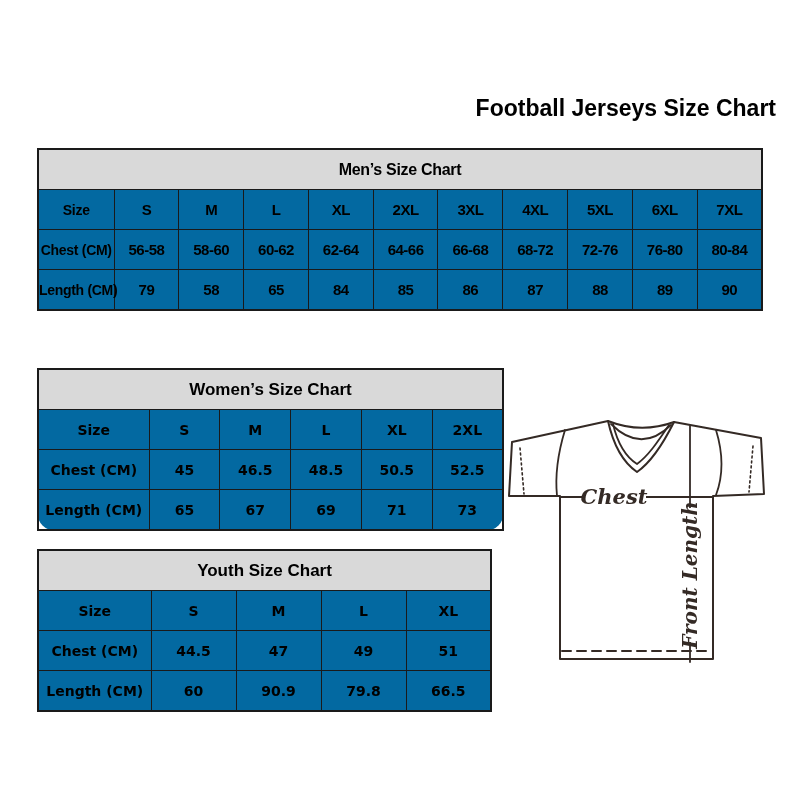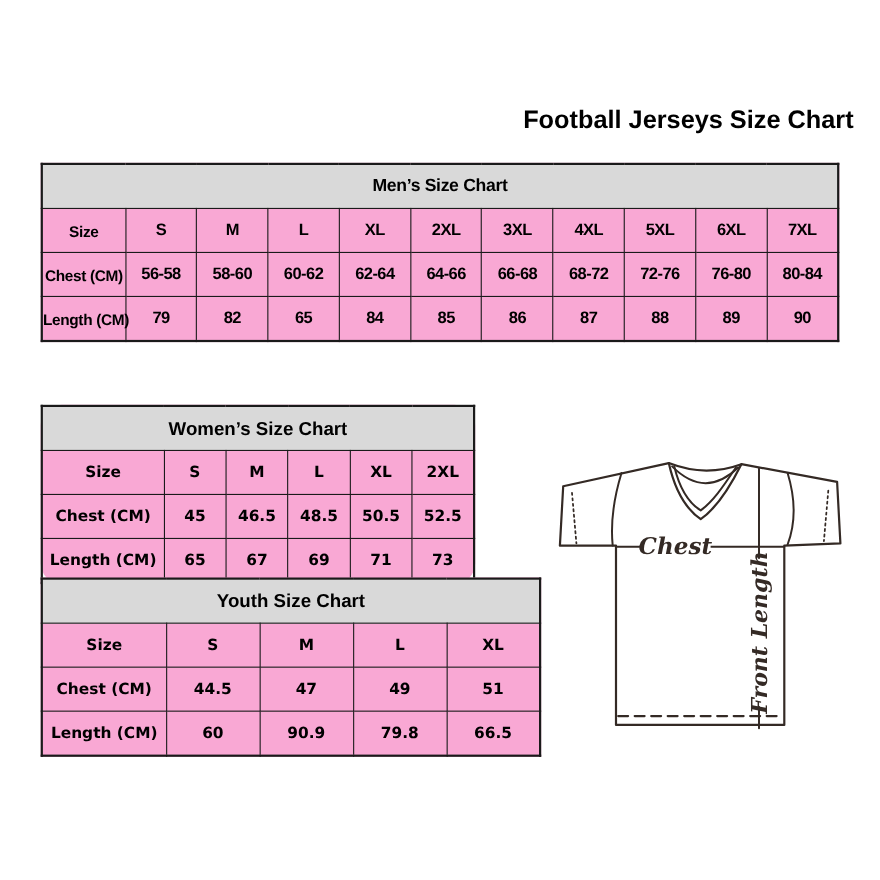--- a/index.html
+++ b/index.html
@@ -6,37 +6,37 @@
   body{
     width:800px;height:800px;position:relative;background:#ffffff;
     font-family:"Liberation Sans",sans-serif;color:var(--text,#000);
     overflow:hidden;
   }
   .page-title{
     position:absolute;top:95px;left:0;width:776px;text-align:right;
     font-size:23px;font-weight:bold;color:var(--text,#000);
   }
   table{
-    border-collapse:collapse;table-layout:fixed;position:absolute;background:#f9a8d4;
+    border-collapse:collapse;table-layout:fixed;position:absolute;background:#0369a1;
     border:2px solid var(--border,#1a1a1a);
   }
   td{
     border:1.5px solid var(--border,#1a1a1a);
     text-align:center;vertical-align:middle;height:39px;padding:0;
     font-weight:bold;color:var(--text,#000);white-space:nowrap;
   }
   .thead{background:var(--header-bg,#d9d9d9);}
   
   .men{left:37px;top:148px;width:726px;}
   .men td{font-size:15px;letter-spacing:-0.5px;}
   .men td.lab{font-size:14px;letter-spacing:-0.3px;}
   .men .thead{font-size:16px;letter-spacing:-0.3px;}
   
-  .women{left:37px;top:368px;width:395px;border-radius:19px;}
-  .youth{left:37px;top:525px;width:455px;}
+  .women{left:37px;top:368px;width:467px;border-radius:19px;}
+  .youth{left:37px;top:549px;width:455px;}
   .women td,.youth td{font-family:"DejaVu Sans",sans-serif;font-size:14px;}
   .women td.lab,.youth td.lab{font-size:14px;}
   .women .thead,.youth .thead{font-family:"Liberation Sans",sans-serif;font-size:17px;letter-spacing:0;}
   
   .jersey{position:absolute;left:505px;top:408px;}
   .s{fill:none;stroke:var(--jersey,#342a25);stroke-width:2;stroke-linejoin:round;stroke-linecap:round;}
   .thin{stroke-width:1.8;}
   .dotted{stroke-dasharray:2 3;stroke-width:1.6;}
   .dashed{stroke-dasharray:9 6;}
   .jersey-label{
@@ -89,21 +89,21 @@
         <td>64-66</td>
         <td>66-68</td>
         <td>68-72</td>
         <td>72-76</td>
         <td>76-80</td>
         <td>80-84</td>
       </tr>
       <tr>
         <td class="lab">Length (CM)</td>
         <td>79</td>
-        <td>82</td>
+        <td>58</td>
         <td>65</td>
         <td>84</td>
         <td>85</td>
         <td>86</td>
         <td>87</td>
         <td>88</td>
         <td>89</td>
         <td>90</td>
       </tr>
     </tbody>

